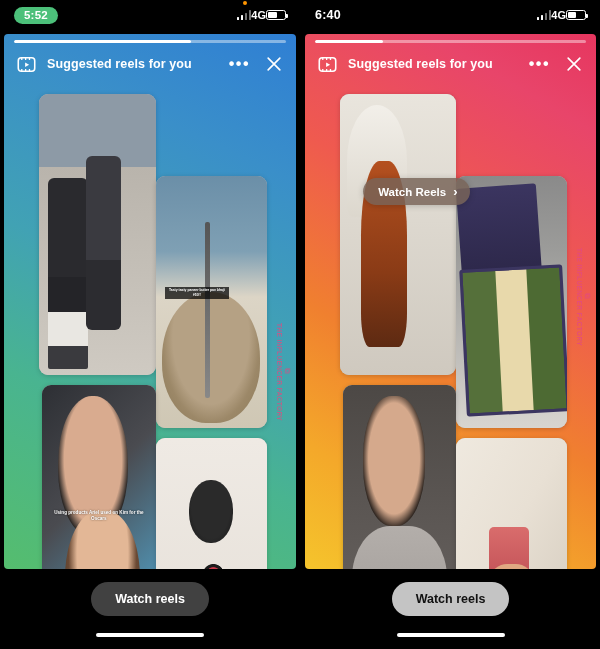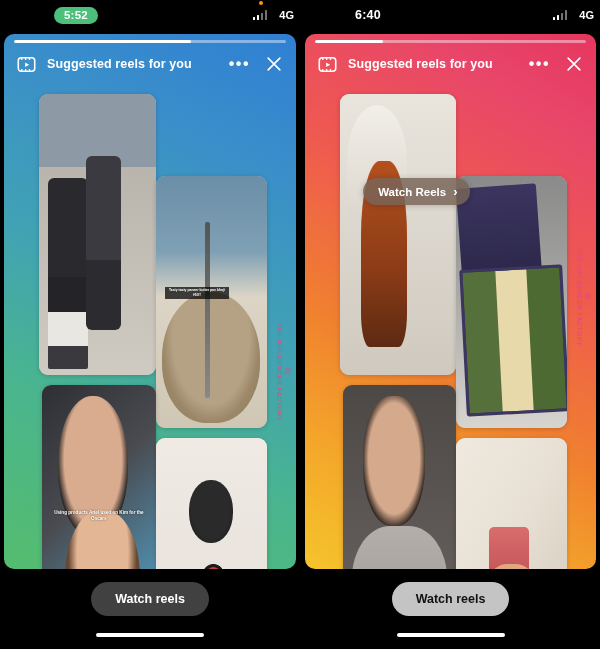--- a/index.html
+++ b/index.html
@@ -10,46 +10,46 @@
     overflow:hidden;
     display:flex;
   }
   .phone { position:relative; width:300px; height:649px; background:#000; overflow:hidden; }
   .phone.right { border-left:1px solid #000; }
 
   
   .statusbar {
     position:absolute; top:0; left:0; width:100%; height:30px;
     display:flex; align-items:center; justify-content:space-between;
-    padding:0 14px; z-index:40;margin-left:40px;
+    padding:0 14px; z-index:40;
   }
   .clock { font-size:12.5px; font-weight:700; color:#fff; letter-spacing:.2px; }
   .clock.pill {
     background:#4cc07a; color:#fff; padding:2.5px 10px; border-radius:10px;
     font-size:11.5px; font-weight:700;
   }
-  .status-right { display:flex; align-items:center; gap:12px; position:relative;text-align:center; }
+  .status-right { display:flex; align-items:center; gap:0; position:relative;text-align:center; }
   .rec-dot {
     position:absolute; width:4px; height:4px; border-radius:50%;
     background:#ff9500; top:-8px; left:6px;
   }
   .bars { display:flex; align-items:flex-end; gap:1.5px; height:10px; }
   .bars i { display:block; width:2.5px; background:#fff; border-radius:.5px; }
   .bars i:nth-child(1){height:3.5px;} .bars i:nth-child(2){height:5.5px;}
   .bars i:nth-child(3){height:7.5px;} .bars i:nth-child(4){height:10px;}
   .bars.dim i:nth-child(3){opacity:.45;} .bars.dim i:nth-child(4){opacity:.45;}
   .net { font-size:11px; font-weight:700; color:#fff; }
   .batt { width:20px; height:10px; border:1.2px solid #fff; border-radius:2.5px; position:relative; padding:1.3px; }
   .batt::after { content:""; position:absolute; right:-3px; top:3px; width:1.6px; height:4px; background:#fff; border-radius:0 1px 1px 0; }
   .batt b { display:block; height:100%; background:#fff; border-radius:1px; }
 
   
   .story {
     position:absolute; left:4px; right:4px; top:34px; bottom:80px;
-    border-radius:10px; overflow:hidden;padding-left:41px;
+    border-radius:4px; overflow:hidden;padding-left:41px;
   }
   .story.blue  { background:linear-gradient(205deg,#2f7fd4 0%,#3a8fc9 22%,#41a2b4 48%,#49b490 70%,#55bd6e 100%); }
   .story.warm  { background:linear-gradient(210deg,#e6365f 0%,#e8456a 14%,#ef5a4f 38%,#f0802f 62%,#f4a82a 82%,#f5c42c 100%); }
 
   
   .progress { position:absolute; top:6px; left:10px; right:10px; height:2.5px;
               background:rgba(255,255,255,.42); border-radius:2px; overflow:hidden; }
   .progress b { display:block; height:100%; background:#fff; border-radius:2px; }
 
   

